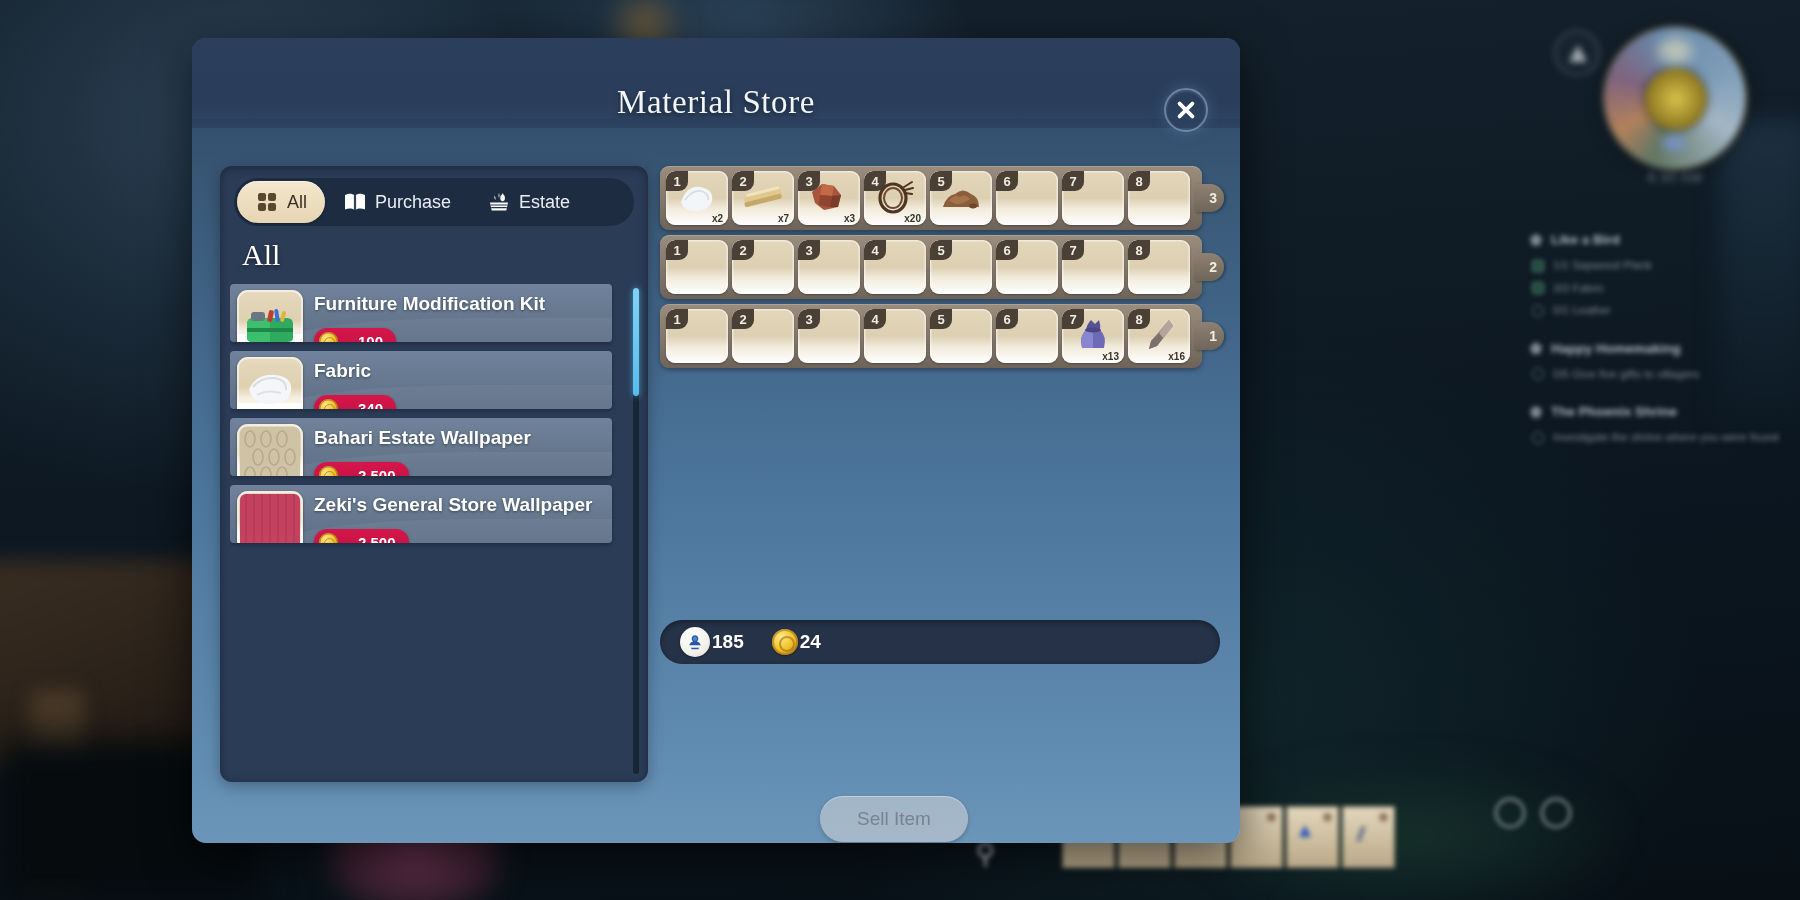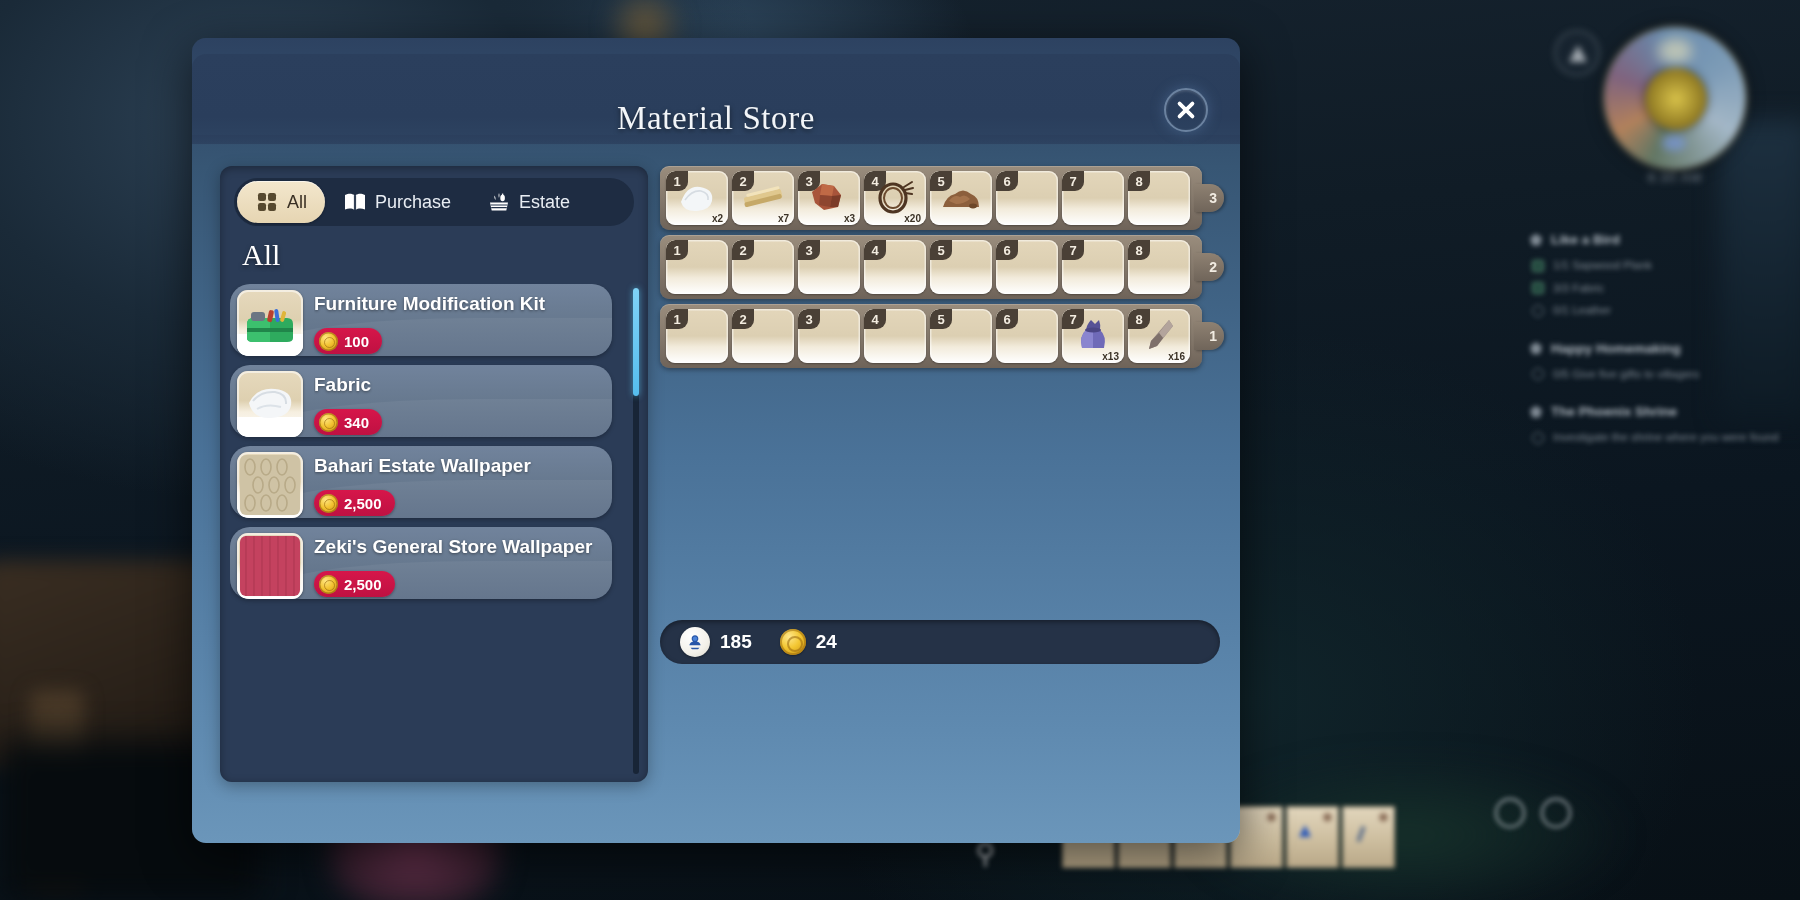--- a/index.html
+++ b/index.html
@@ -136,21 +136,21 @@
 
   
   #modal {
     position: absolute; left: 192px; top: 38px; width: 1048px; height: 805px;
     border-radius: 14px;
     background: linear-gradient(180deg, #2d4261 0%, #375674 16%, #4a7298 52%, #5f8ab0 86%, #6b96ba 100%);
     box-shadow: 0 14px 48px rgba(0,0,0,0.62);
     overflow: hidden;
   }
   #modal-header {
-    position: absolute; left: 0; top: 16px; width: 100%; height: 90px;
+    position: absolute; left: 0; top: 0; width: 100%; height: 90px;
     background: linear-gradient(180deg, #2b3f5d 0%, #2a3e5c 70%, #2e4462 100%);
     border-radius: 14px 14px 0 0;
   }
   #modal-header:after {
     content: ""; position: absolute; left: 0; bottom: -1px; width: 100%; height: 10px;
     background:
       radial-gradient(ellipse 60px 9px at 50% 0%, rgba(58,84,120,0.0) 0 70%, rgba(58,84,120,0) 70%),
       linear-gradient(180deg, rgba(43,63,93,1), rgba(61,92,126,0));
   }
   #modal-title {
@@ -194,23 +194,23 @@
   #section-title {
     position: absolute; left: 22px; top: 72px;
     color: #ffffff; font-family: "Liberation Serif", serif;
     font-size: 30px; text-shadow: 0 2px 4px rgba(0,0,0,0.5);
   }
   #item-list {
     position: absolute; left: 10px; top: 118px; width: 408px; height: 490px;
     overflow: hidden;
   }
   .item-row {
-    position: relative; height: 72px; margin-bottom: 9px; width: 382px;
+    position: relative; height: 58px; margin-bottom: 9px; width: 382px;
     background: linear-gradient(180deg, #71839c 0%, #67798f 50%, #5d6f87 100%);
-    border-radius: 20px; cursor: pointer;
+    border-radius: 4px; cursor: pointer;
     box-shadow: 0 2px 4px rgba(0,0,0,0.28);
     overflow: hidden;
   }
   .item-row:before {
     content: ""; position: absolute; right: 0; top: 34px; width: 340px; height: 46px;
     background: rgba(255,255,255,0.055);
     border-radius: 60% 0 0 0;
   }
   .item-icon {
     position: absolute; left: 7px; top: 6px; width: 66px; height: 66px;
@@ -221,21 +221,21 @@
   }
   .item-icon svg, .item-icon .swatch { position: absolute; left: 0; top: 0; width: 66px; height: 66px; }
   .item-name {
     position: absolute; left: 84px; top: 9px; right: 8px;
     color: #ffffff; font-size: 19px; font-weight: bold;
     text-shadow: 0 1px 3px rgba(0,0,0,0.45);
     white-space: nowrap; overflow: hidden;
   }
   .price-pill {
     position: absolute; left: 84px; top: 44px; height: 26px;
-    display: inline-flex; align-items: center; gap: 6px;
+    display: inline-flex; align-items: center; gap: 20px;
     background: linear-gradient(180deg, #d6164a 0%, #bf1142 100%);
     border-radius: 14px; padding: 0 13px 0 5px;
     box-shadow: 0 1px 3px rgba(0,0,0,0.35);
   }
   .coin {
     width: 19px; height: 19px; border-radius: 50%; flex: none;
     background: radial-gradient(circle at 35% 30%, #ffe680 0%, #f2c230 45%, #c48a10 100%);
     box-shadow: inset 0 0 0 1.5px rgba(140,95,10,0.55);
     position: relative;
   }
@@ -293,21 +293,21 @@
     box-shadow: 2px 1px 3px rgba(0,0,0,0.3);
   }
 
   
   #currency-bar {
     position: absolute; left: 468px; top: 582px; width: 560px; height: 44px;
     background: #253247; border-radius: 22px;
     display: flex; align-items: center; gap: 28px; padding-left: 20px;
     box-shadow: inset 0 2px 5px rgba(0,0,0,0.4);
   }
-  .cur-group { display: flex; align-items: center; gap: 10px; }
+  .cur-group { display: flex; align-items: center; gap: 2px; }
   .cur-val { color: #ffffff; font-size: 19px; font-weight: bold; }
   .medal {
     width: 30px; height: 30px; border-radius: 50%;
     background: radial-gradient(circle at 35% 28%, #ffffff 0%, #f3f1ea 60%, #dcd8cc 100%);
     box-shadow: 0 1px 3px rgba(0,0,0,0.35);
     display: flex; align-items: center; justify-content: center;
   }
   .coin-big {
     width: 26px; height: 26px; border-radius: 50%;
     background: radial-gradient(circle at 35% 30%, #ffe88c 0%, #f3c631 45%, #c1890e 100%);
@@ -725,14 +725,15 @@
         </svg>
       </span>
       <span class="cur-val">185</span>
     </div>
     <div class="cur-group">
       <span class="coin-big"></span>
       <span class="cur-val">24</span>
     </div>
   </div>
 
+  <div class="action-btn" id="sell-button">Sell Item</div>
 
 </div>
 
 </body></html>

